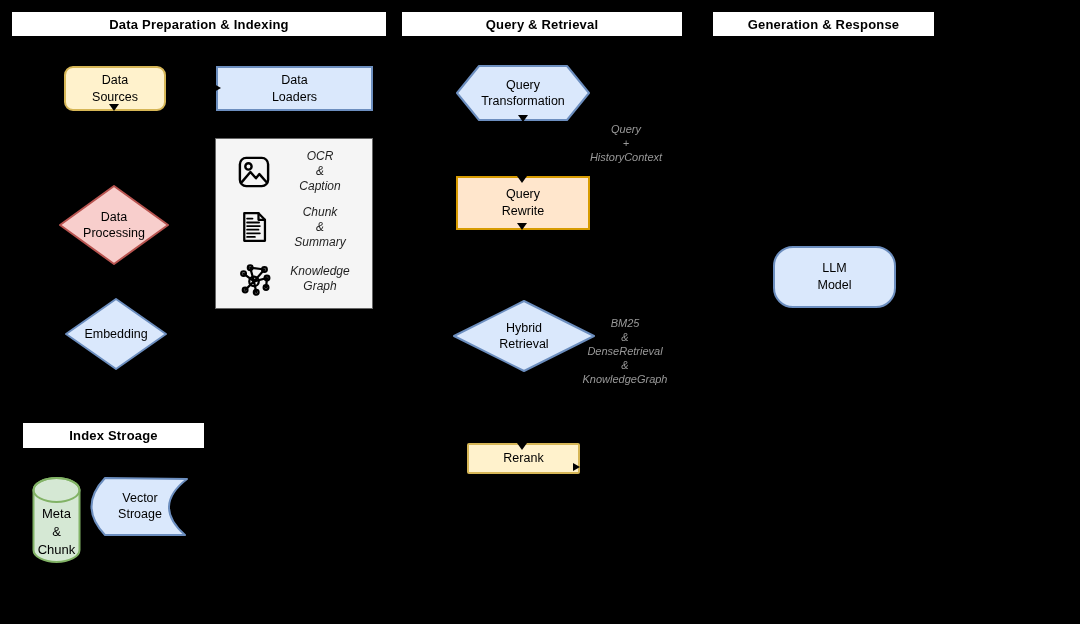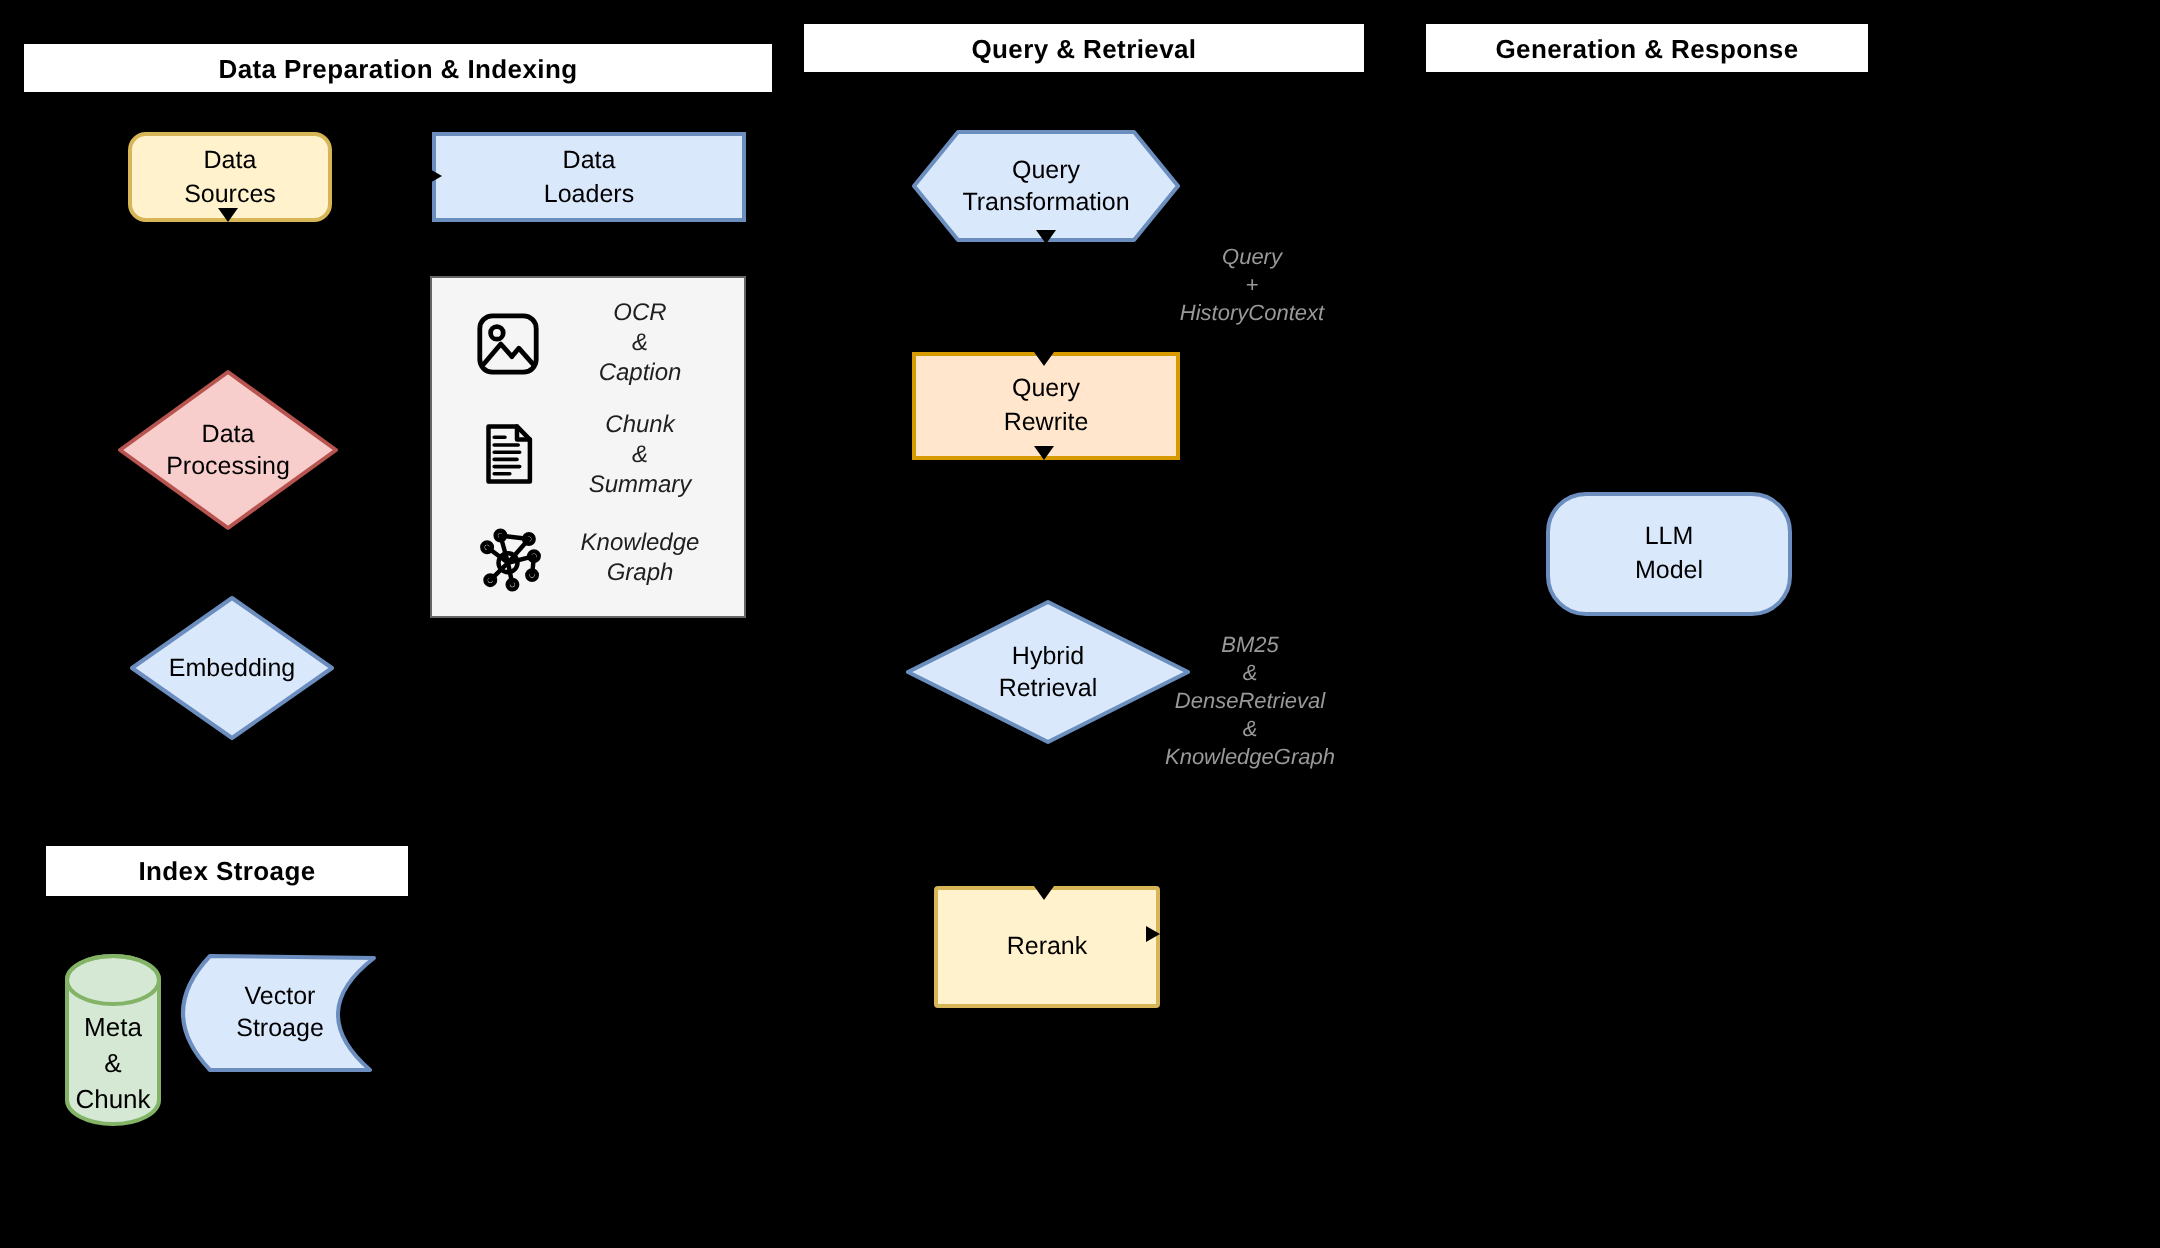--- a/index.html
+++ b/index.html
@@ -33,21 +33,21 @@
     color:#1f1f1f;white-space:pre-line;}
   .notch{position:absolute;width:0;height:0;}
   .notch.down{border-left:5px solid transparent;border-right:5px solid transparent;border-top:7px solid #000;}
   .notch.right{border-top:4px solid transparent;border-bottom:4px solid transparent;border-left:7px solid #000;}
 </style>
 </head>
 <body>
 
 <div id="canvas">
 
-  <div class="hdr" style="left:12px;top:12px;width:374px;height:24px;margin-top:10px;">Data Preparation &amp; Indexing</div>
+  <div class="hdr" style="left:12px;top:12px;width:374px;height:24px;">Data Preparation &amp; Indexing</div>
   <div class="hdr" style="left:713px;top:12px;width:221px;height:24px;">Generation &amp; Response</div>
   <div class="hdr" style="left:402px;top:12px;width:280px;height:24px;">Query &amp; Retrieval</div>
   <div class="hdr" style="left:23px;top:423px;width:181px;height:25px;">Index Stroage</div>
 
   <div class="node" style="left: 64px; top: 66px; width: 102px; height: 45px; border: 2px solid rgb(214, 182, 86); border-radius: 9px; background-color: rgb(255, 242, 204);">Data
 Sources</div>
 
   <div class="node" style="left: 216px; top: 66px; width: 157px; height: 45px; border: 2px solid rgb(108, 142, 191); background-color: rgb(218, 232, 252);">Data
 Loaders</div>
 
@@ -150,21 +150,21 @@
     <div class="lbl">Hybrid
 Retrieval</div>
   </div>
 
   <div class="edge-label" style="left: 560px; top: 316px; width: 130px; color: rgb(153, 153, 153);">BM25
 &amp;
 DenseRetrieval
 &amp;
 KnowledgeGraph</div>
 
-  <div class="node" style="left: 467px; top: 443px; width: 113px; height: 61px; border: 2px solid rgb(214, 182, 86); border-radius: 2px; background-color: rgb(255, 242, 204);">Rerank</div>
+  <div class="node" style="left: 467px; top: 443px; width: 113px; height: 31px; border: 2px solid rgb(214, 182, 86); border-radius: 2px; background-color: rgb(255, 242, 204);">Rerank</div>
 
   <div class="node" style="left: 773px; top: 246px; width: 123px; height: 62px; border: 2px solid rgb(108, 142, 191); border-radius: 20px; background-color: rgb(218, 232, 252);">LLM
 Model</div>
 
   <div class="notch down" style="left:109px;top:104px;"></div>
   <div class="notch right" style="left:214px;top:84px;"></div>
   <div class="notch down" style="left:518px;top:115px;"></div>
   <div class="notch down" style="left:517px;top:176px;"></div>
   <div class="notch down" style="left:517px;top:223px;"></div>
   <div class="notch down" style="left:517px;top:443px;"></div>

